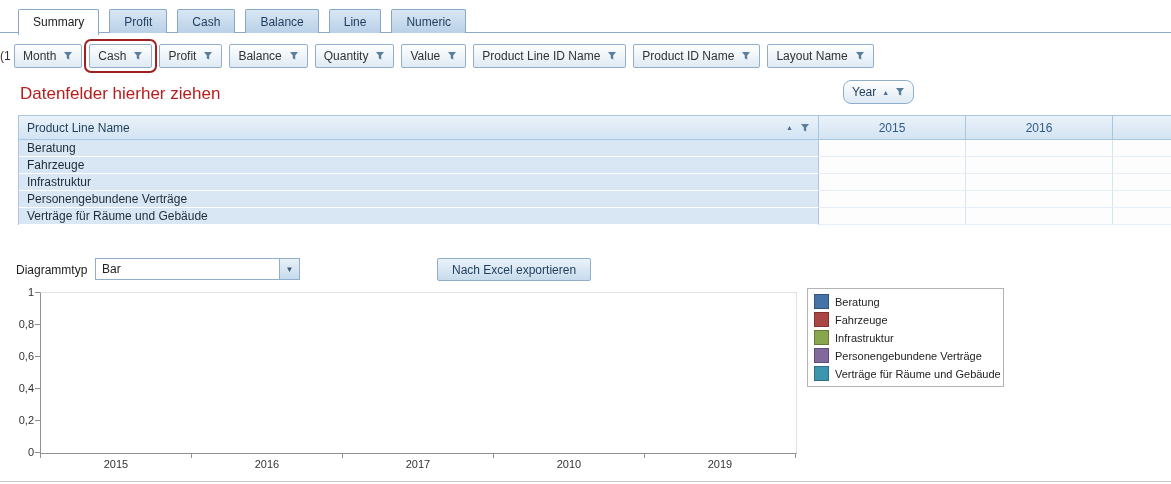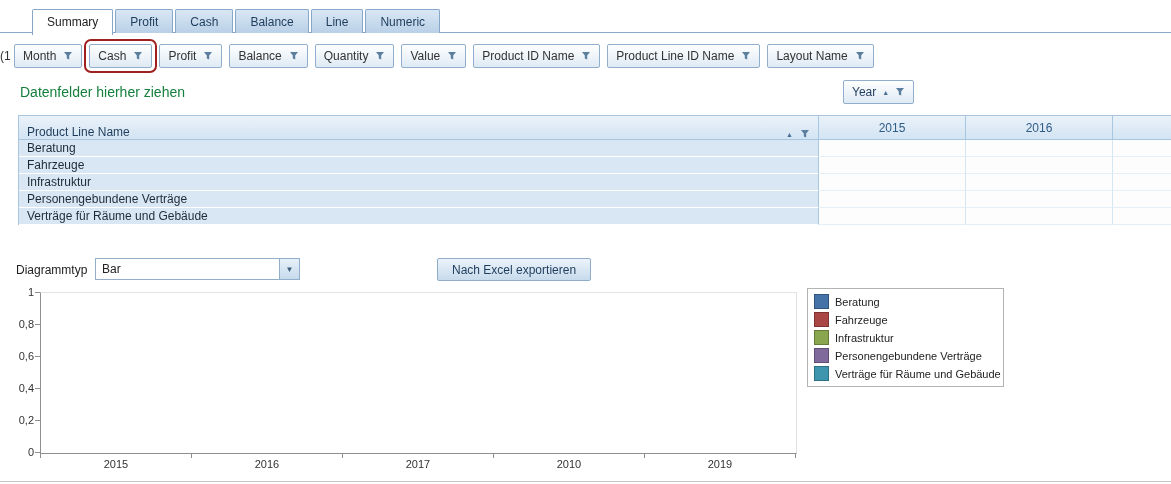--- a/index.html
+++ b/index.html
@@ -4,51 +4,51 @@
 <style>
   html,body{margin:0;padding:0;background:#fff;}
   .screen{position:relative;width:1171px;height:484px;background:#fff;overflow:hidden;
           font-family:"Liberation Sans",sans-serif;color:#222;}
 
   
   .top-line{position:absolute;left:0;top:32px;width:100%;height:1px;background:#8aa9c9;z-index:1;}
   .bottom-line{position:absolute;left:0;top:481px;width:100%;height:1px;background:#c6c6c6;}
 
   
-  .tabstrip{position:absolute;left:32px;top:9px;display:flex;gap:2px;z-index:2;}
+  .tabstrip{position:absolute;left:18px;top:9px;display:flex;gap:10px;z-index:2;}
   .tab{font-size:12px;color:#1e3c5c;padding:5px 14px 4px;background:linear-gradient(#dcе9f5,#bcd2e8);
        background:linear-gradient(#d9e7f4,#b9d0e7);border:1px solid #86a7c7;border-bottom:none;
        border-radius:2px 2px 0 0;cursor:pointer;white-space:nowrap;}
   .tab.active{background:#fff;color:#222;padding-bottom:6px;margin-bottom:-2px;}
 
   
   .clipped-left{position:absolute;left:0;top:49px;font-size:12px;color:#333;}
 
   
   .fields{position:absolute;left:14px;top:44px;display:flex;gap:7px;align-items:center;}
   .fieldbtn{display:flex;align-items:center;gap:7px;height:22px;padding:0 8px;
             background:linear-gradient(#feffff,#dfeaf4);border:1px solid #91afcc;border-radius:2px;
             font-size:12px;color:#333;white-space:nowrap;cursor:pointer;}
   .fieldbtn.hl{outline:2px solid #9e2120;outline-offset:3px;}
   .funnel{flex:0 0 auto;}
 
   
-  .data-hint{position:absolute;left:20px;top:84px;font-size:14px;color:#15803d;}
+  .data-hint{position:absolute;left:20px;top:84px;font-size:17px;color:#b91c1c;}
   .year-btn{position:absolute;left:843px;top:80px;height:22px;display:flex;align-items:center;gap:6px;
             padding:0 8px;background:linear-gradient(#feffff,#dfeaf4);border:1px solid #91afcc;
-            border-radius:2px;font-size:12px;color:#1e3c5c;cursor:pointer;}
+            border-radius:8px;font-size:12px;color:#1e3c5c;cursor:pointer;}
   .sort-asc{font-size:7px;color:#4a6f96;line-height:1;}
 
   
   .pivot-table{position:absolute;left:18px;top:115px;width:1153px;display:grid;
                grid-template-columns:800px 147px 147px 59px;grid-template-rows:25px repeat(5,17px);
                border-left:1px solid #a9c6e0;box-sizing:border-box;}
   .ph{background:linear-gradient(#eaf2fa,#d3e4f3);border-top:1px solid #a9c6e0;border-bottom:1px solid #a9c6e0;
       border-right:1px solid #a9c6e0;box-sizing:border-box;font-size:12px;display:flex;align-items:center;}
-  .ph.rowhdr{justify-content:space-between;padding:0 8px;color:#1e3c5c;cursor:pointer;align-items:flex-end;}
+  .ph.rowhdr{justify-content:space-between;padding:0 8px;color:#1e3c5c;cursor:pointer;}
   .ph.colhdr{justify-content:center;color:#2f5c86;}
   .hdr-icons{display:flex;align-items:center;gap:7px;}
   .rlabel{background:#d9e7f4;border-bottom:1px solid #ffffff;border-right:1px solid #a9c6e0;
           box-sizing:border-box;font-size:12px;color:#1f2a38;display:flex;align-items:center;
           padding:0 8px;cursor:pointer;white-space:nowrap;overflow:hidden;}
   .dcell{background:#fdfdfe;border-right:1px solid #d5e5f2;border-bottom:1px solid #e6eff7;box-sizing:border-box;}
 
   
   .ctl-label{position:absolute;left:16px;top:263px;font-size:12px;color:#222;}
   .combo{position:absolute;left:95px;top:258px;width:205px;height:22px;border:1px solid #91afcc;
@@ -126,27 +126,27 @@
           <path d="M1 1 H9 L6.2 4.5 V8.6 L3.8 7.4 V4.5 Z" fill="#5b7e9f"></path>
         </svg>
     </div>
     <div class="fieldbtn">
       <span>Value</span>
       <svg class="funnel" width="10" height="10" viewBox="0 0 10 10">
           <path d="M1 1 H9 L6.2 4.5 V8.6 L3.8 7.4 V4.5 Z" fill="#5b7e9f"></path>
         </svg>
     </div>
     <div class="fieldbtn">
+      <span>Product Line ID Name</span>
+      <svg class="funnel" width="10" height="10" viewBox="0 0 10 10">
+          <path d="M1 1 H9 L6.2 4.5 V8.6 L3.8 7.4 V4.5 Z" fill="#5b7e9f"></path>
+        </svg>
+    </div>
+    <div class="fieldbtn">
       <span>Product ID Name</span>
-      <svg class="funnel" width="10" height="10" viewBox="0 0 10 10">
-          <path d="M1 1 H9 L6.2 4.5 V8.6 L3.8 7.4 V4.5 Z" fill="#5b7e9f"></path>
-        </svg>
-    </div>
-    <div class="fieldbtn">
-      <span>Product Line ID Name</span>
       <svg class="funnel" width="10" height="10" viewBox="0 0 10 10">
           <path d="M1 1 H9 L6.2 4.5 V8.6 L3.8 7.4 V4.5 Z" fill="#5b7e9f"></path>
         </svg>
     </div>
     <div class="fieldbtn">
       <span>Layout Name</span>
       <svg class="funnel" width="10" height="10" viewBox="0 0 10 10">
           <path d="M1 1 H9 L6.2 4.5 V8.6 L3.8 7.4 V4.5 Z" fill="#5b7e9f"></path>
         </svg>
     </div>

